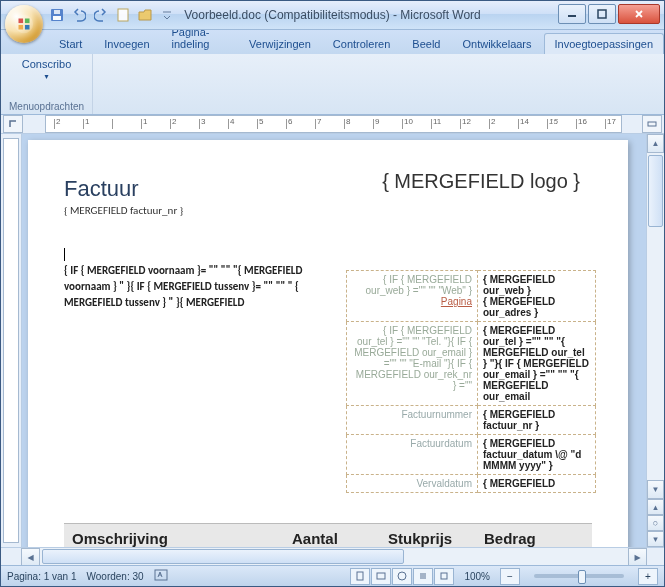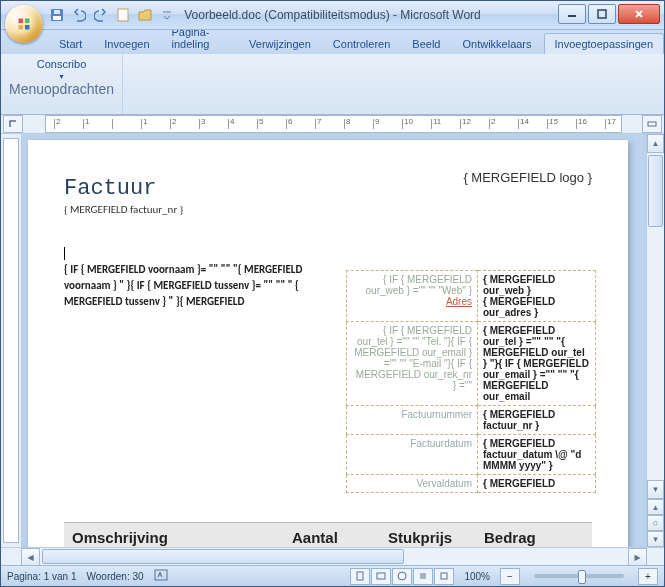--- a/index.html
+++ b/index.html
@@ -10,35 +10,35 @@
 .qat{margin-left:48px;display:flex;gap:6px;align-items:center}
 .qat .ic{width:16px;height:16px;display:flex;align-items:center;justify-content:center;opacity:.9}
 .title-text{position:absolute;left:0;right:0;text-align:center;color:#3b4d63;font-size:12px;pointer-events:none}
 .winbtns{position:absolute;right:4px;top:3px;display:flex;gap:2px}
 .winbtn{width:26px;height:18px;border:1px solid #6c8fb5;border-radius:2px;background:linear-gradient(#eaf2fc,#cfe0f5);display:flex;align-items:center;justify-content:center;color:#2b4560;font-size:10px}
 .winbtn.close{background:linear-gradient(#f5a094,#d9523d);border-color:#a8382a;color:#fff;width:40px}
 .ribbon-tabs{display:flex;align-items:flex-end;height:24px;padding-left:48px;gap:2px;background:linear-gradient(#cfe0f7,#c3d8f0);font-size:11px;color:#1d4e8f}
 .rtab{padding:4px 10px;cursor:default}
 .rtab.active{background:#dce8f7;border:1px solid #9db9d9;border-bottom:none;border-radius:3px 3px 0 0;color:#1d4e8f;font-weight:400}
 .ribbon-body{height:60px;background:linear-gradient(#e7eff9,#d7e5f4);border-bottom:1px solid #9db9d9;display:flex;align-items:stretch}
-.ribgroup{border-right:1px solid #c3d3e6;padding:4px 8px 2px;display:flex;flex-direction:column;min-width:70px}
-.ribgroup .glabel{text-align:center;color:#5a7293;font-size:14px}
+.ribgroup{border-right:1px solid #c3d3e6;padding:4px 8px 2px;display:flex;flex-direction:column;justify-content:space-between;min-width:70px}
+.ribgroup .glabel{text-align:center;color:#5a7293;font-size:10px}
 .ribbtn{display:flex;flex-direction:column;align-items:center;gap:2px;color:#1d4e8f}
 .ruler-row{height:18px;background:#e7eff9;border-bottom:1px solid #b9cde4;display:flex;align-items:center;position:relative}
 .ruler-btn{width:18px;height:16px;border:1px solid #a5b9d0;background:#f0f5fb;margin-left:2px;display:flex;align-items:center;justify-content:center}
 .ruler{flex:1;height:16px;margin:0 18px 0 22px;background:#fff;border:1px solid #a5b9d0;position:relative;overflow:hidden;font-size:8px;color:#666}
 .ruler .tick{position:absolute;top:3px;bottom:3px;border-left:1px solid #999}
 .ruler .num{position:absolute;top:1px;font-size:8px}
 .doc-area{flex:1;display:flex;overflow:hidden;background:#bcd3ee}
 .vruler{width:20px;background:#e7eff9;border-right:1px solid #b9cde4;position:relative}
 .vruler .inner{position:absolute;left:2px;right:2px;top:4px;bottom:4px;background:#fff;border:1px solid #a5b9d0}
 .page-scroll{flex:1;overflow:auto;padding:6px 0 0 6px;position:relative}
 .page{width:600px;background:#fff;box-shadow:2px 2px 6px rgba(0,0,0,.25);padding:30px 36px 10px;box-sizing:border-box;color:#222;position:relative;min-height:540px}
-.logo-field{position:absolute;right:36px;top:30px;font-size:13px;color:#333}
-h1.fact{font-family:Liberation Mono, monospace;font-size:22px;font-weight:400;color:#2a4060;margin:6px 0 2px}
+.logo-field{position:absolute;right:48px;top:30px;font-size:20px;color:#333}
+h1.fact{font-family:Liberation Sans, sans-serif;font-size:22px;font-weight:400;color:#2a4060;margin:6px 0 2px}
 .mf{font-family:Calibri,sans-serif;font-size:11px;color:#333}
 .body-left{margin-top:30px;width:240px;font-family:Calibri,sans-serif;font-size:11px;line-height:1.45;font-weight:700}
 .cursor{display:inline-block;width:1px;height:13px;background:#000;vertical-align:middle;margin-bottom:2px}
 .info-table{position:absolute;right:32px;top:130px;font-size:10px;border-collapse:collapse;width:250px}
 .info-table td{border:1px dashed #c9b28a;padding:3px 5px;vertical-align:top}
 .info-table td.l{width:120px;text-align:right;color:#9aa}
 .info-table td.l .g{color:#9a9}
 .info-table td.r{color:#222;font-weight:700}
 .adres{color:#b85c44;text-decoration:underline}
 .items{margin-top:212px;width:100%;border-collapse:collapse;font-size:15px}
@@ -215,21 +215,21 @@
         <h1 class="fact">Factuur</h1>
         <div class="mf">{ MERGEFIELD factuur_nr }</div>
         <div class="body-left">
           <span class="cursor"></span><br>
           <span>{ IF { MERGEFIELD voornaam }=  "" "" "{ MERGEFIELD voornaam } "  }{ IF { MERGEFIELD tussenv }=  "" "" " { MERGEFIELD tussenv } "  }{ MERGEFIELD</span>
         </div>
 
         <table class="info-table">
           <tbody>
               <tr>
-                <td class="l"><span class="g">{ IF { MERGEFIELD our_web } ="" "" "Web" }</span><br><span class="adres">Adres</span></td>
+                <td class="l"><span class="g">{ IF { MERGEFIELD our_web } ="" "" "Web" }</span><br><span class="adres">Pagina</span></td>
               <td class="r"><span>{ MERGEFIELD our_web }</span><br><span>{ MERGEFIELD our_adres }</span></td>
               </tr>
           <tr>
                 <td class="l"><span class="g">{ IF { MERGEFIELD our_tel } ="" "" "Tel. "}{ IF { MERGEFIELD our_email } ="" "" "E-mail "}{ IF { MERGEFIELD our_rek_nr } =""</span></td>
               <td class="r">{ MERGEFIELD our_tel } ="" "" "{ MERGEFIELD our_tel } "}{ IF { MERGEFIELD our_email } ="" "" "{ MERGEFIELD our_email</td>
               </tr>
           <tr>
                 <td class="l">Factuurnummer</td>
               <td class="r">{ MERGEFIELD factuur_nr }</td>
               </tr>

